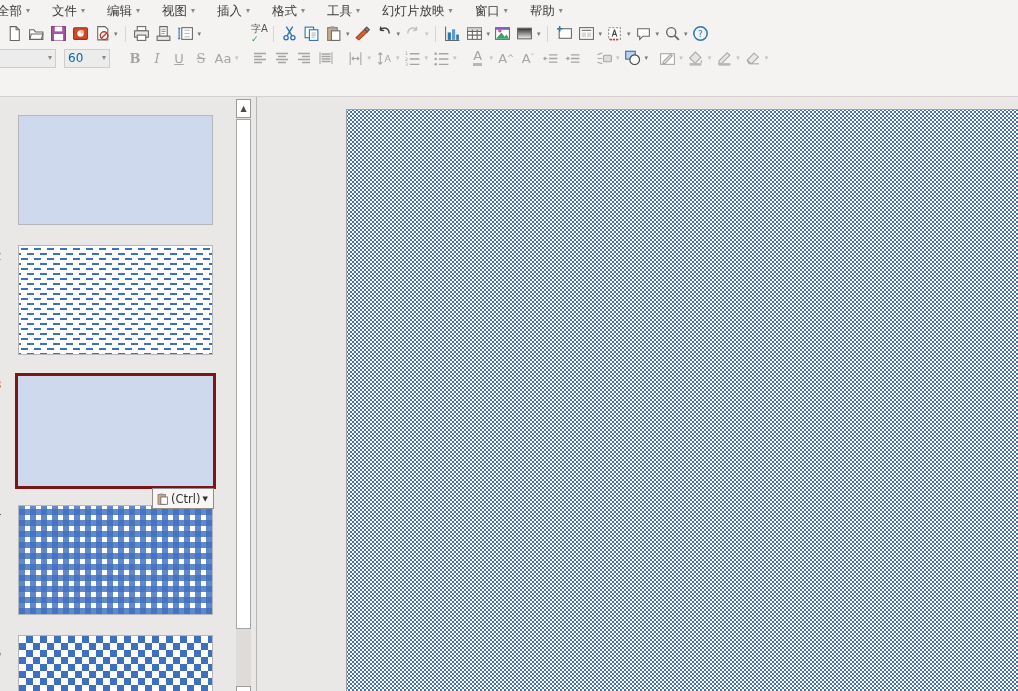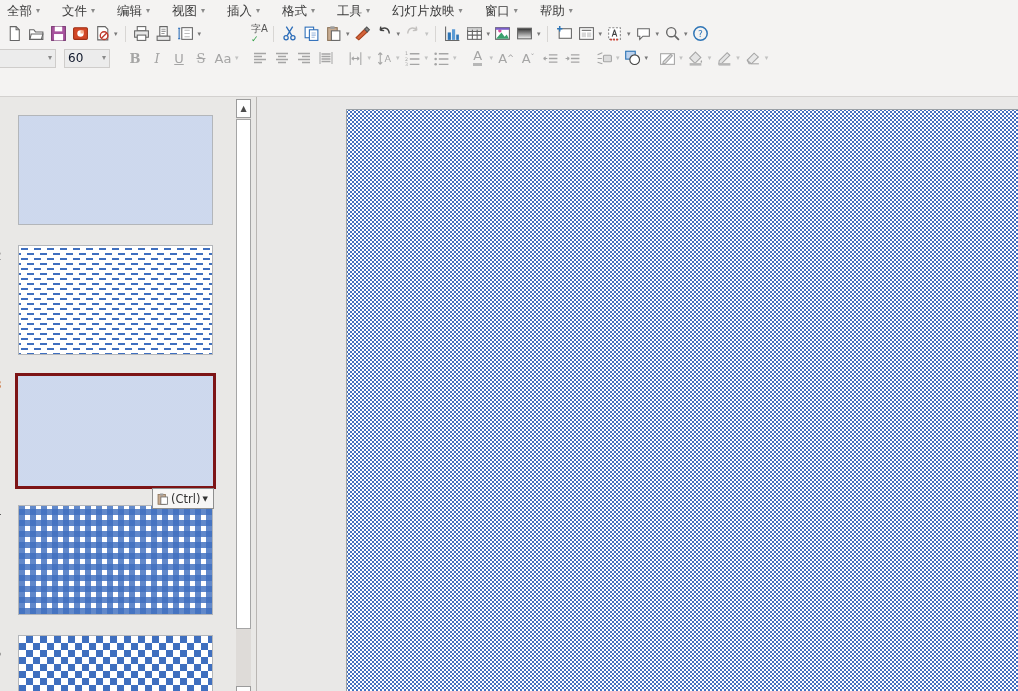--- a/index.html
+++ b/index.html
@@ -1,20 +1,20 @@
 <!DOCTYPE html>
 <html><head>
 <meta charset="utf-8">
 <style>
   * { margin:0; padding:0; box-sizing:border-box; }
   html,body { width:1018px; height:691px; overflow:hidden; background:#f4f3f2;
     font-family:"DejaVu Sans","Liberation Sans",sans-serif; }
 
   
-  .menu-bar { height:22px; display:flex; align-items:center; padding-left:10px;
+  .menu-bar { height:22px; display:flex; align-items:center; padding-left:0;
     background:#f4f3f2; white-space:nowrap; }
   .menu-item { display:flex; align-items:center; gap:4px; padding:0 11px;
     font-size:12.5px; color:#3a3a3a; cursor:default; }
   .menu-item:first-child { margin-left:-14px; }
   .chev { font-size:8px; color:#8a8a8a; line-height:1; }
 
   .toolbar { height:23px; display:flex; align-items:center; background:#f4f3f2;
     padding-left:3px; }
   .tb-btn { height:21px; min-width:22px; display:flex; align-items:center;
     justify-content:center; border-radius:2px; position:relative; }
@@ -24,21 +24,21 @@
   .dd.dis { color:#c2c2c2; }
 
   .toolbar2 { height:26px; display:flex; align-items:center; background:#f4f3f2;
     padding-left:0; }
   .combo { height:19px; background:#ececec; border:1px solid #cfcdcb;
     display:flex; align-items:center; justify-content:space-between;
     color:#9a9a9a; font-size:12px; padding:0 3px; }
   .combo-font { width:118px; margin-left:-62px; }
   .combo-size { width:46px; margin-left:8px; }
   .combo input { border:none; background:transparent; width:28px; font-size:12px;
-    color:#0f172a; font-family:"DejaVu Sans",sans-serif; outline:none; }
+    color:#0369a1; font-family:"DejaVu Sans",sans-serif; outline:none; }
   .fmt { color:#a5a5a5; font-size:13px; }
   .fmt .g { font-family:"DejaVu Serif","Liberation Serif",serif; }
   .u { text-decoration:underline; }
   .st { text-decoration:line-through; }
   .it { font-style:italic; }
   .b { font-weight:bold; }
   .mini { font-size:8px; vertical-align:super; }
   .toolbar-spacer { height:25px; background:#f4f3f2; }
   .rule { height:1px; background:#d3d1cf; }
 

